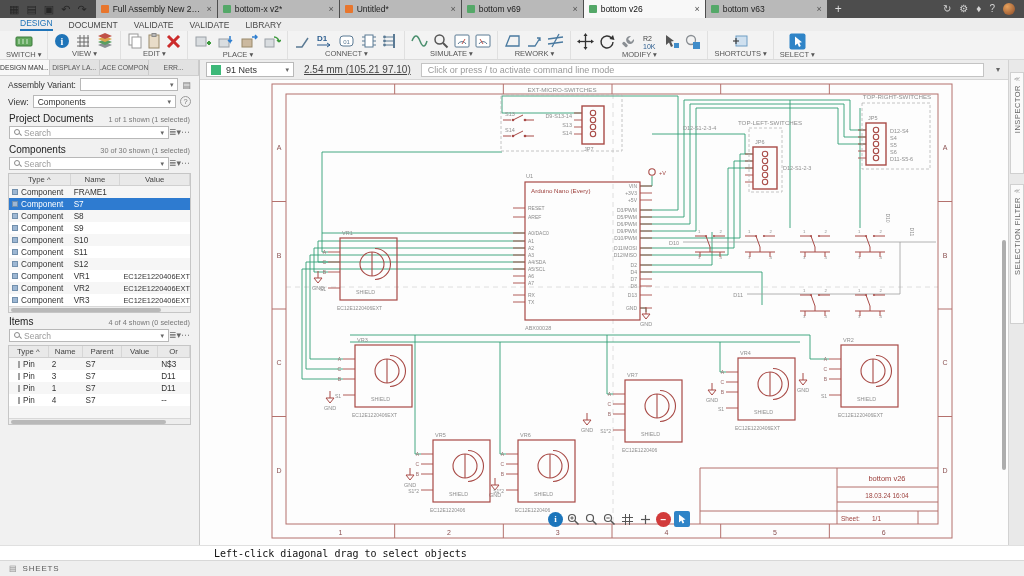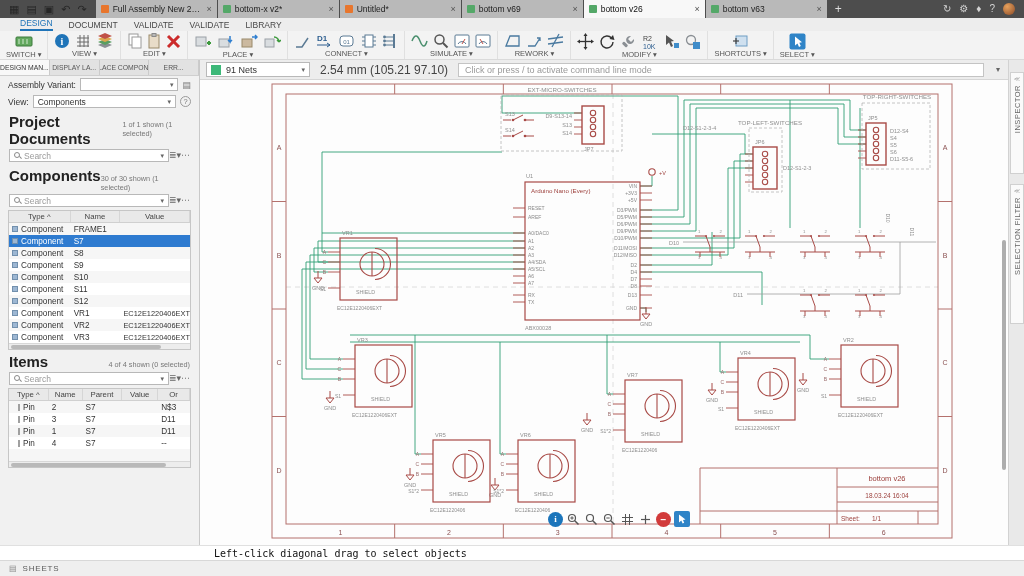--- a/index.html
+++ b/index.html
@@ -23,43 +23,43 @@
   .menu-item{padding-bottom:1px;}
   .menu-item.active{color:#1f74b8;border-bottom:2px solid #1f74b8;}
   
   #toolbar{position:absolute;left:0;top:31px;width:1024px;height:29px;background:#f3f3f3;border-bottom:1px solid #dadada;display:flex;}
   .tgroup{display:flex;flex-direction:column;align-items:center;justify-content:space-between;padding:2px 6px 1px;border-right:1px solid #e0e0e0;}
   .ticons{display:flex;align-items:center;gap:5px;height:17px;}
   .tlabel{font-size:7.5px;color:#555;white-space:nowrap;}
   .icon{display:inline-flex;align-items:center;justify-content:center;}
   
   #cmdbar{position:absolute;left:200px;top:60px;width:808px;height:20px;background:#ededed;border-bottom:1px solid #d6d6d6;display:flex;align-items:center;gap:10px;padding:0 6px;}
-  .nets-select{display:flex;align-items:center;gap:5px;background:#fff;border:1px solid #b9b9b9;height:15px;padding:4px 4px;width:104px;font-size:9px;color:#333;}
+  .nets-select{display:flex;align-items:center;gap:5px;background:#fff;border:1px solid #b9b9b9;height:15px;padding:4px 4px;width:88px;font-size:9px;color:#333;}
   .nets-swatch{width:10px;height:10px;background:#3cb878;}
   .dd-arrow{margin-left:auto;color:#666;font-size:7px;}
-  .coords{font-size:12px;color:#444;white-space:nowrap;}
+  .coords{font-size:10px;color:#444;white-space:nowrap;text-decoration:underline;}
   .cmdline{flex:1;height:14px;border:1px solid #c4c4c4;background:#fff;font-size:9px;color:#9a9a9a;padding:0 6px;display:flex;align-items:center;}
   .cmd-dd{color:#666;font-size:8px;padding:0 2px;}
   
   #panel{position:absolute;left:0;top:60px;width:200px;height:485px;background:#f1f1f1;border-right:1px solid #c9c9c9;font-size:9px;color:#333;}
   .ptabs{display:flex;height:16px;background:#dcdcdc;border-bottom:1px solid #cfcfcf;}
   .ptab{flex:1;display:flex;align-items:center;justify-content:center;font-size:6.8px;color:#555;border-right:1px solid #cbcbcb;background:#e2e2e2;white-space:nowrap;padding:0 2px;overflow:hidden;}
   .ptab.active{background:#f8f8f8;color:#333;}
   .subtabs{display:flex;align-items:center;height:17px;padding:0 10px;gap:14px;background:#f1f1f1;}
   .subtab{font-size:9px;color:#444;padding:2px 0;}
   .subtab.active{color:#1f74b8;border-bottom:2px solid #1f74b8;}
   .subtab-icons{margin-left:auto;display:flex;gap:5px;}
   .sicon-btn{width:14px;height:12px;border:1px solid #bdbdbd;background:#fafafa;display:flex;align-items:center;justify-content:center;font-size:8px;color:#666;}
   .prow{display:flex;align-items:center;padding:2px 8px;gap:4px;}
   .prow label{white-space:nowrap;font-size:8.5px;}
   .sel{flex:1;background:#fff;border:1px solid #b8b8b8;height:13px;display:flex;align-items:center;padding:0 4px;font-size:8.5px;color:#333;}
   .help-circ{width:11px;height:11px;border:1px solid #9a9a9a;border-radius:50%;font-size:7.5px;color:#777;text-align:center;line-height:10px;flex:0 0 11px;}
   .form-icn{font-size:9px;color:#777;}
   .sect-head{display:flex;justify-content:space-between;align-items:baseline;padding:3px 9px 1px;}
-  .sect-title{font-size:15px;color:#222;font-weight:bold;}
+  .sect-title{font-size:10px;color:#222;}
   .sect-count{font-size:7.3px;color:#777;}
   .search-row{display:flex;align-items:center;padding:1px 9px 2px;}
   .search-box{flex:1;border:1px solid #b8b8b8;background:#fff;height:13px;display:flex;align-items:center;gap:3px;padding:0 4px;color:#9a9a9a;font-size:8.5px;}
   .mag{width:7px;height:7px;position:relative;flex:0 0 7px;}
   .mag::before{content:"";position:absolute;left:0;top:0;width:4px;height:4px;border:1px solid #8a8a8a;border-radius:50%;}
   .mag::after{content:"";position:absolute;left:4.5px;top:4.5px;width:3px;height:1px;background:#8a8a8a;transform:rotate(45deg);}
   .mini-btn{color:#666;font-size:9px;line-height:1;}
   .ptable{margin:1px 8px 0;background:#fff;border:1px solid #c6c6c6;overflow:hidden;}
   .thead{display:flex;background:#e9e9e9;border-bottom:1px solid #d0d0d0;font-size:7.8px;color:#444;height:12px;align-items:center;}
   .th{border-right:1px solid #d6d6d6;padding:0 3px;height:100%;display:flex;align-items:center;justify-content:center;}

